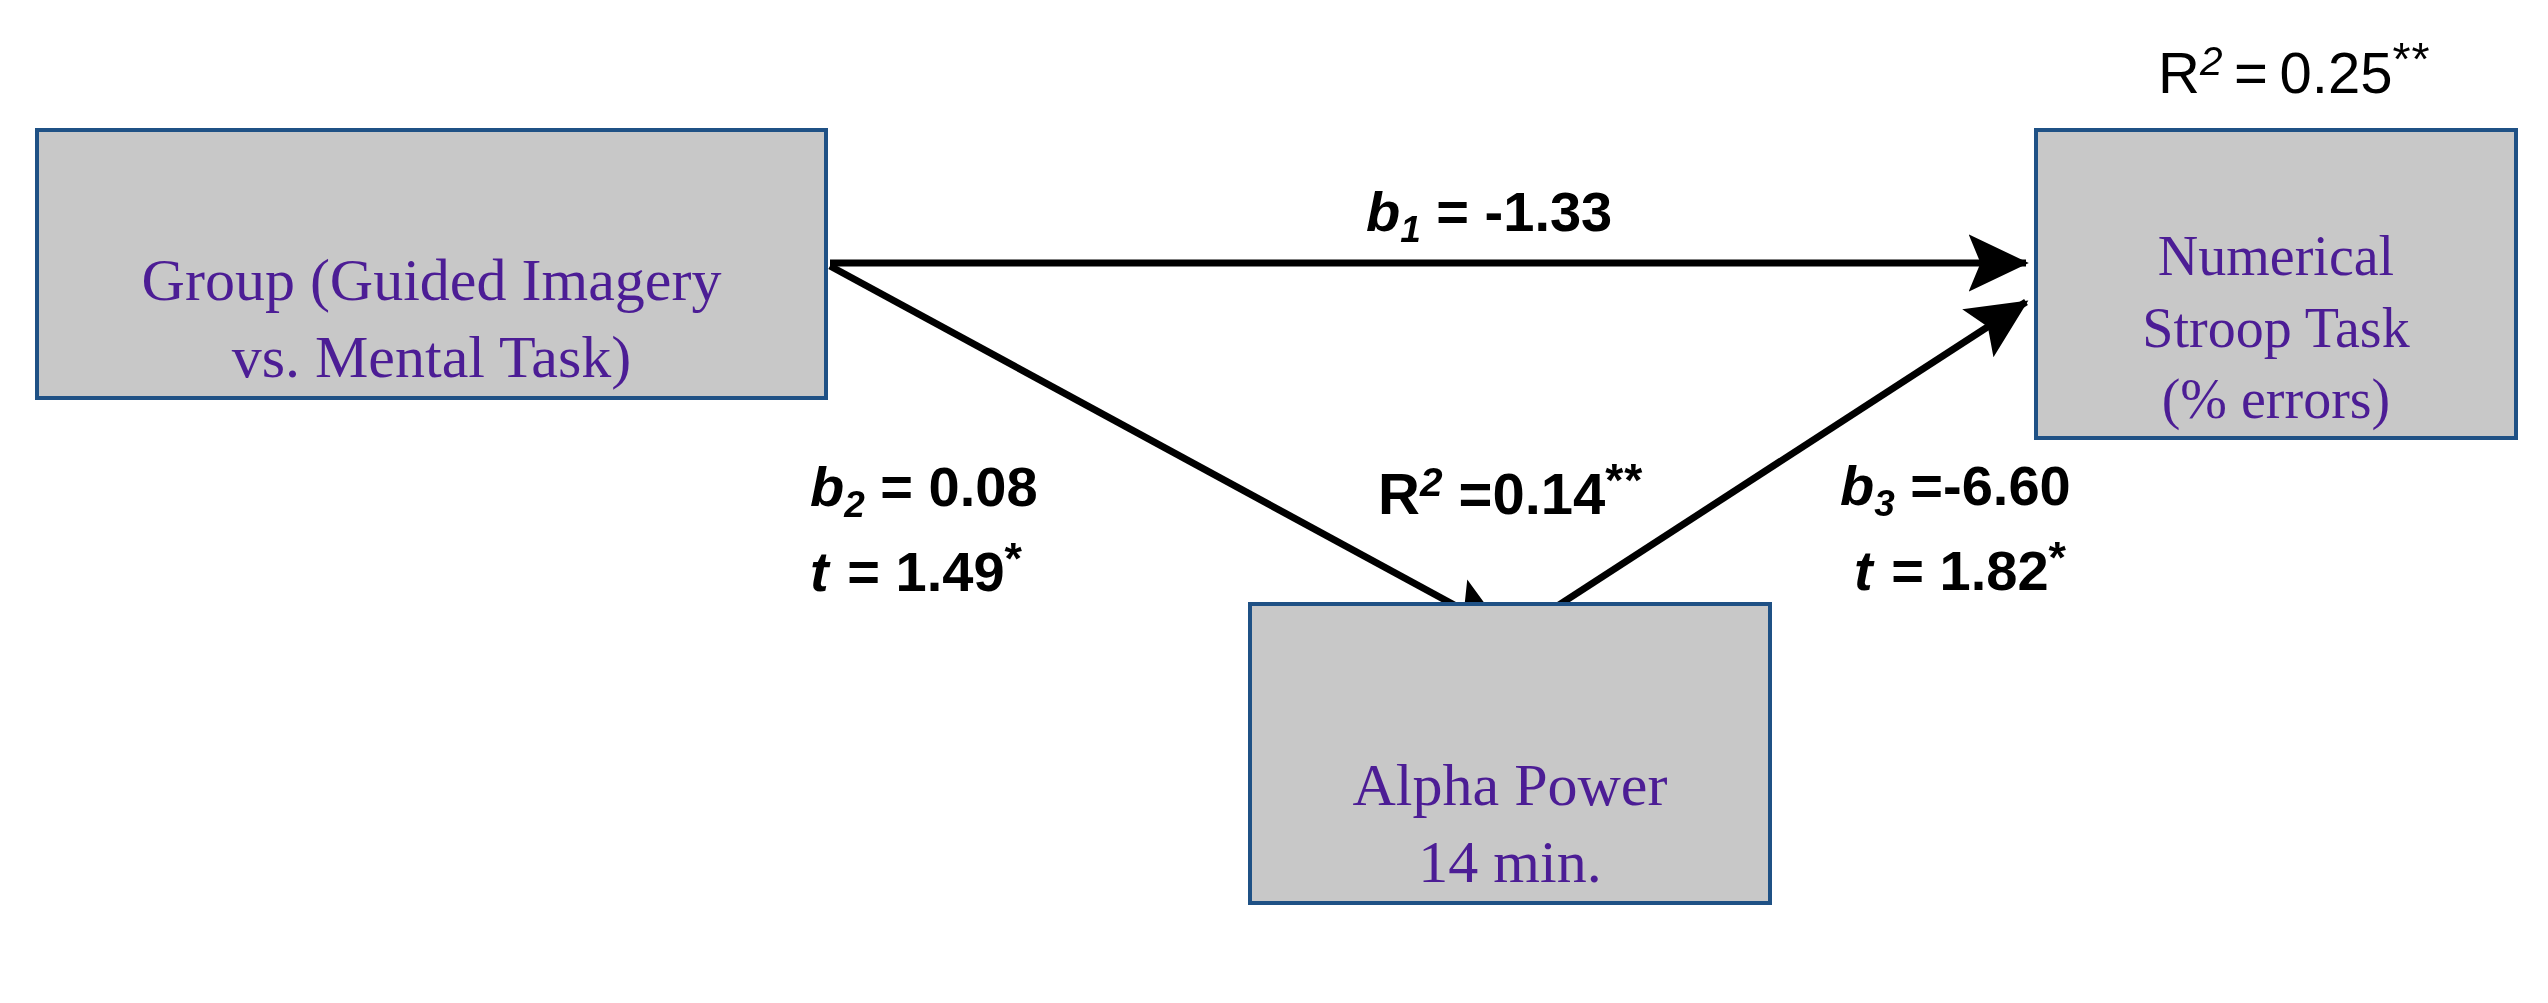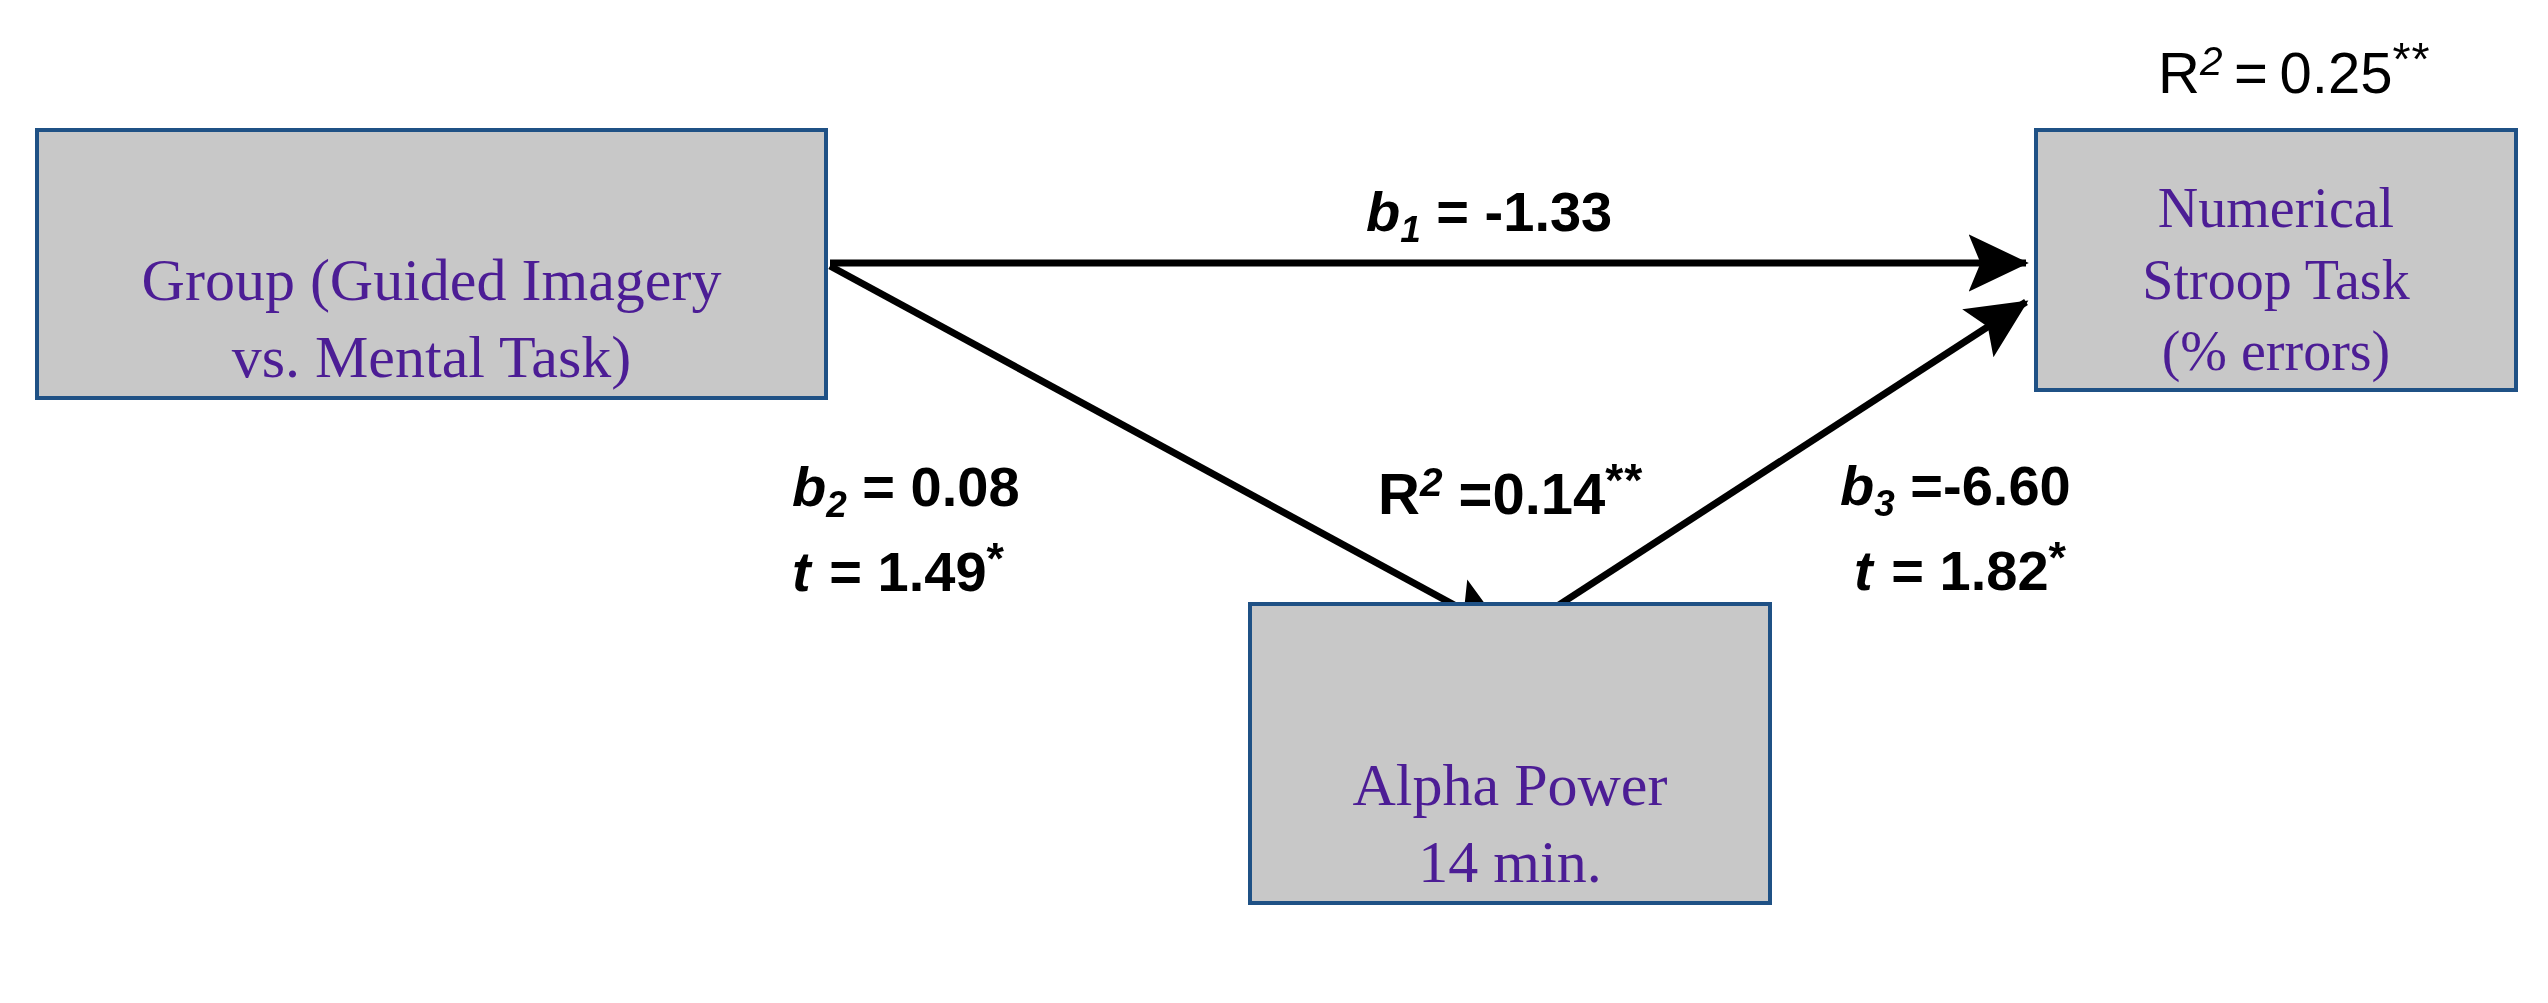--- a/index.html
+++ b/index.html
@@ -48,21 +48,21 @@
   #box-group {
     left: 35px;
     top: 128px;
     width: 793px;
     height: 272px;
   }
   #box-outcome {
     left: 2034px;
     top: 128px;
     width: 484px;
-    height: 264px;
+    height: 312px;
     font-size: 56px;
   }
   #box-mediator {
     left: 1248px;
     top: 602px;
     width: 524px;
     height: 303px;
   }
   .edge-label {
     position: absolute;
@@ -102,21 +102,21 @@
     top: 9px;
     font-size: 58px;
     font-weight: normal;
     margin-top: 20px;
   }
   #lbl-b1 {
     left: 1366px;
     top: 176px;
   }
   #lbl-b2 {
-    left: 792px;
+    left: 810px;
     top: 451px;
   }
   #lbl-r2-mediator {
     left: 1378px;
     top: 450px;
     font-size: 58px;
   }
   #lbl-b3 {
     left: 1840px;
     top: 450px;

